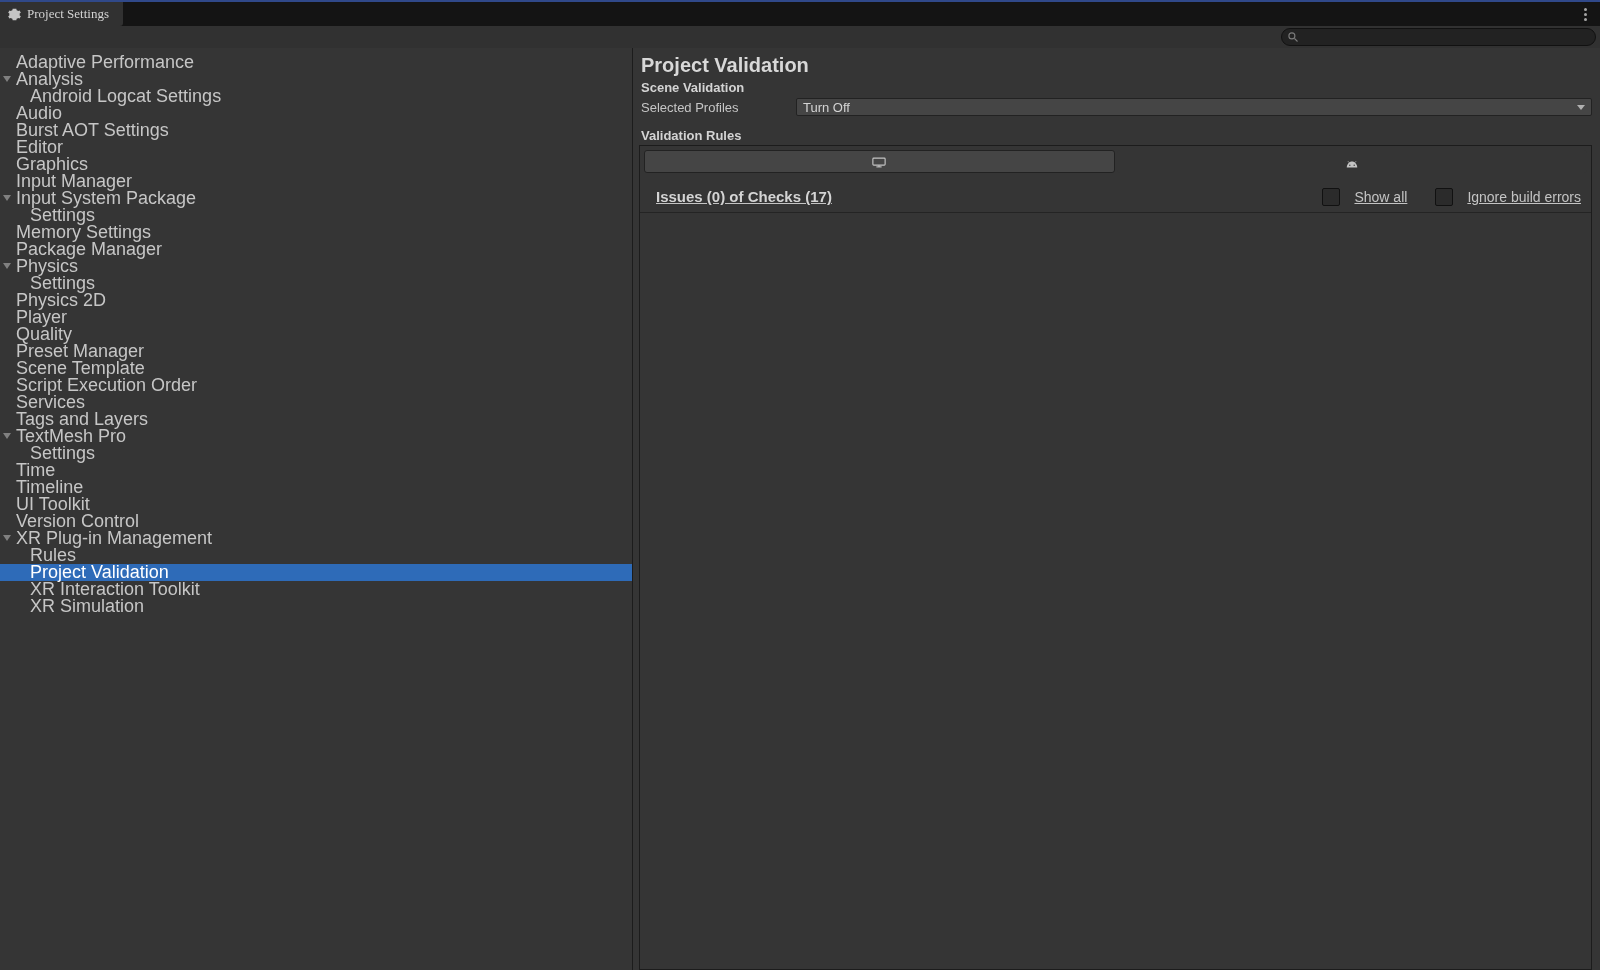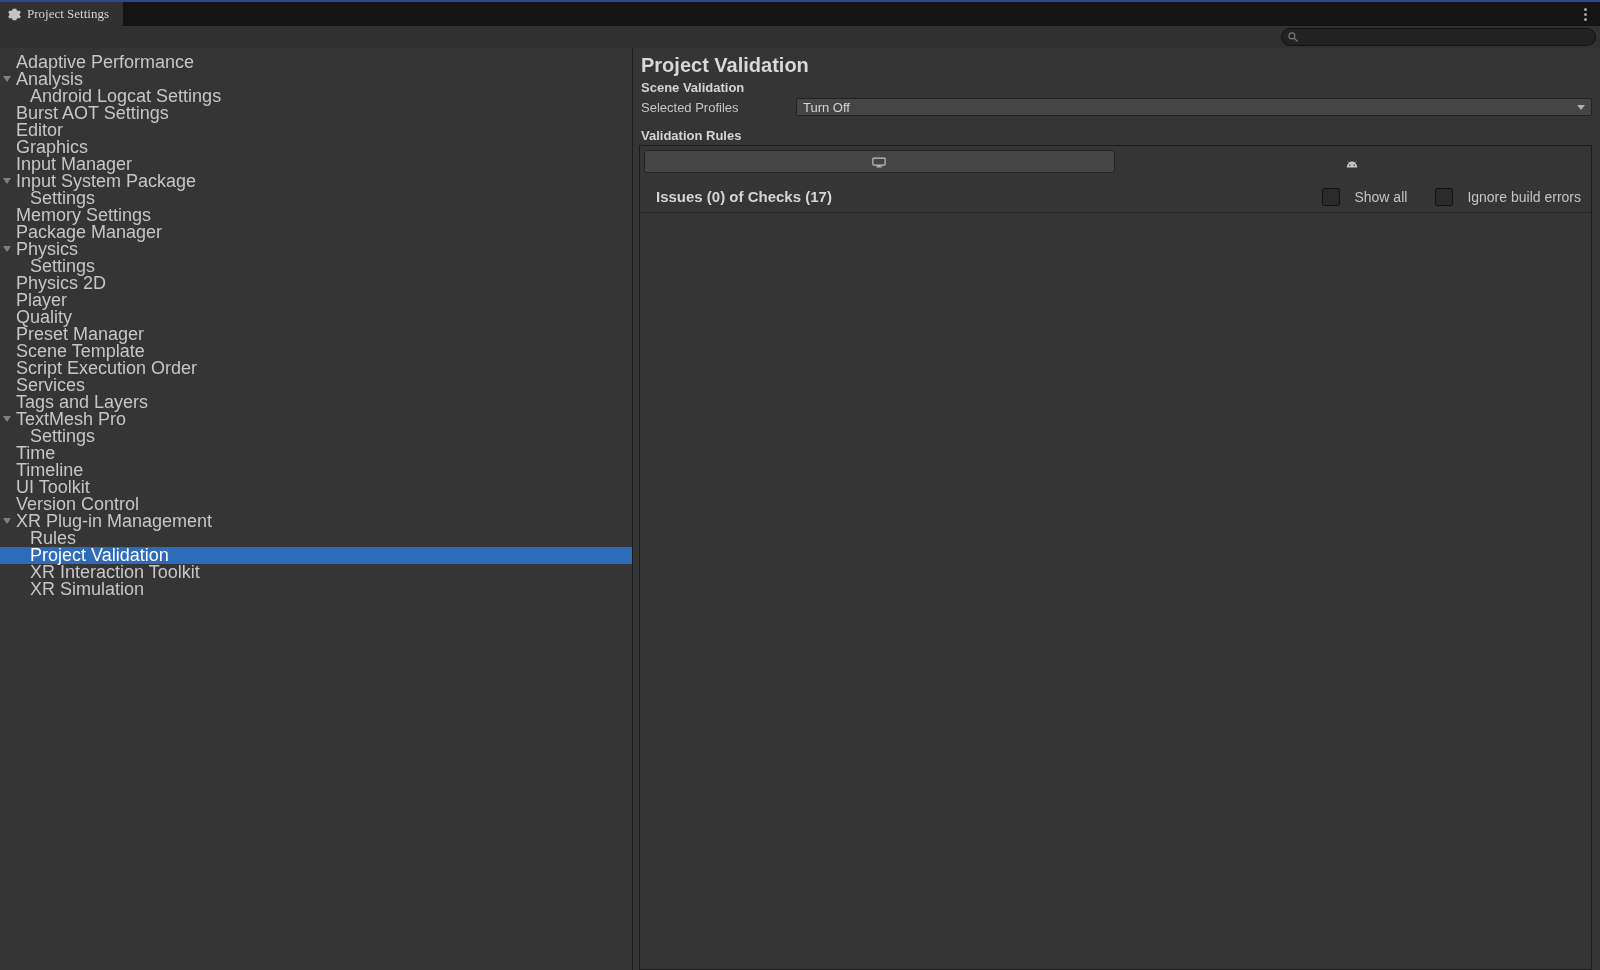--- a/index.html
+++ b/index.html
@@ -225,20 +225,21 @@
     width: 14px;
     height: 10px;
   }
   .issues-row {
     display: flex;
     align-items: center;
     height: 31px;
     margin-top: 8px;
     padding: 0 10px 0 16px;
     background: #353535;
+    text-decoration: underline;
   }
   .issues-title {
     font-size: 15px;
     font-weight: bold;
     color: #d4d4d4;
     flex: 1;
   }
   .check-group {
     display: flex;
     align-items: center;
@@ -299,20 +300,21 @@
       <input class="search-input" placeholder="" style="">
     </div>
   </div>
 
   <div class="body-row">
 
     <div class="sidebar" id="sidebar">
         <div class="tree-item level1"><span>Adaptive Performance</span></div>
         <div class="tree-item level1"><span class="tree-arrow"></span><span>Analysis</span></div>
         <div class="tree-item level2"><span>Android Logcat Settings</span></div>
+        <div class="tree-item level1"><span>Audio</span></div>
         <div class="tree-item level1"><span>Burst AOT Settings</span></div>
         <div class="tree-item level1"><span>Editor</span></div>
         <div class="tree-item level1"><span>Graphics</span></div>
         <div class="tree-item level1"><span>Input Manager</span></div>
         <div class="tree-item level1"><span class="tree-arrow"></span><span>Input System Package</span></div>
         <div class="tree-item level2"><span>Settings</span></div>
         <div class="tree-item level1"><span>Memory Settings</span></div>
         <div class="tree-item level1"><span>Package Manager</span></div>
         <div class="tree-item level1"><span class="tree-arrow"></span><span>Physics</span></div>
         <div class="tree-item level2"><span>Settings</span></div>

